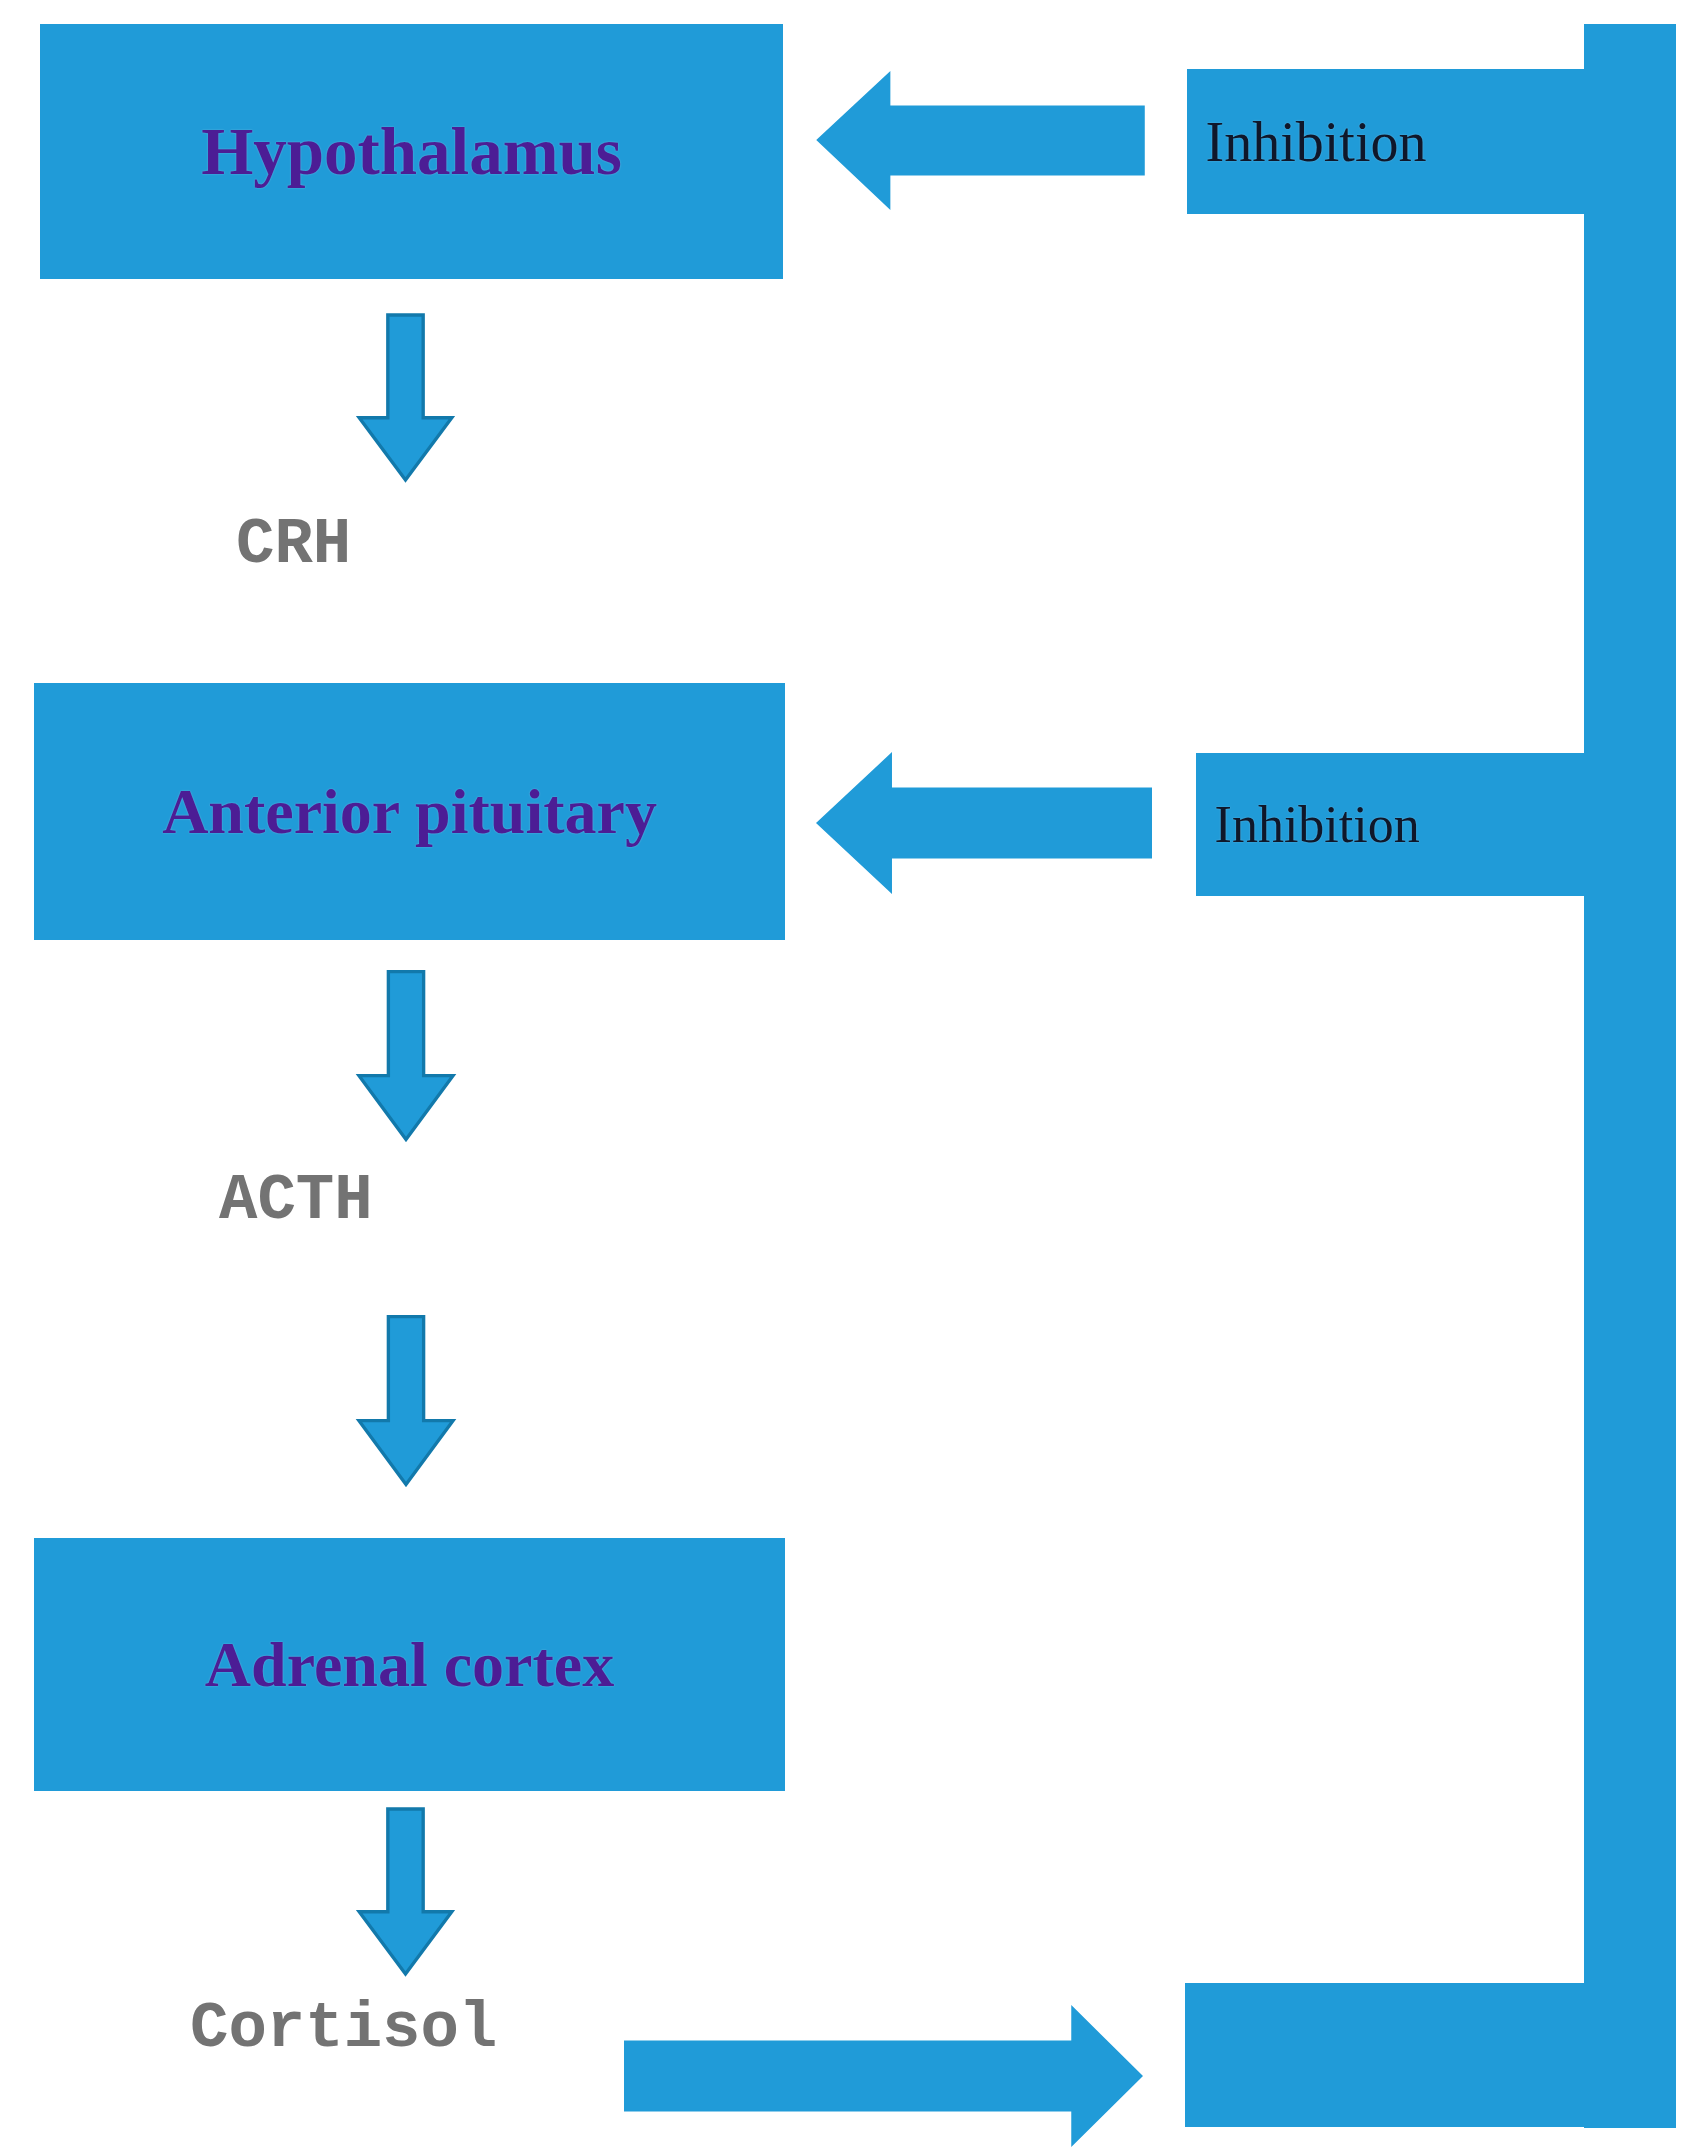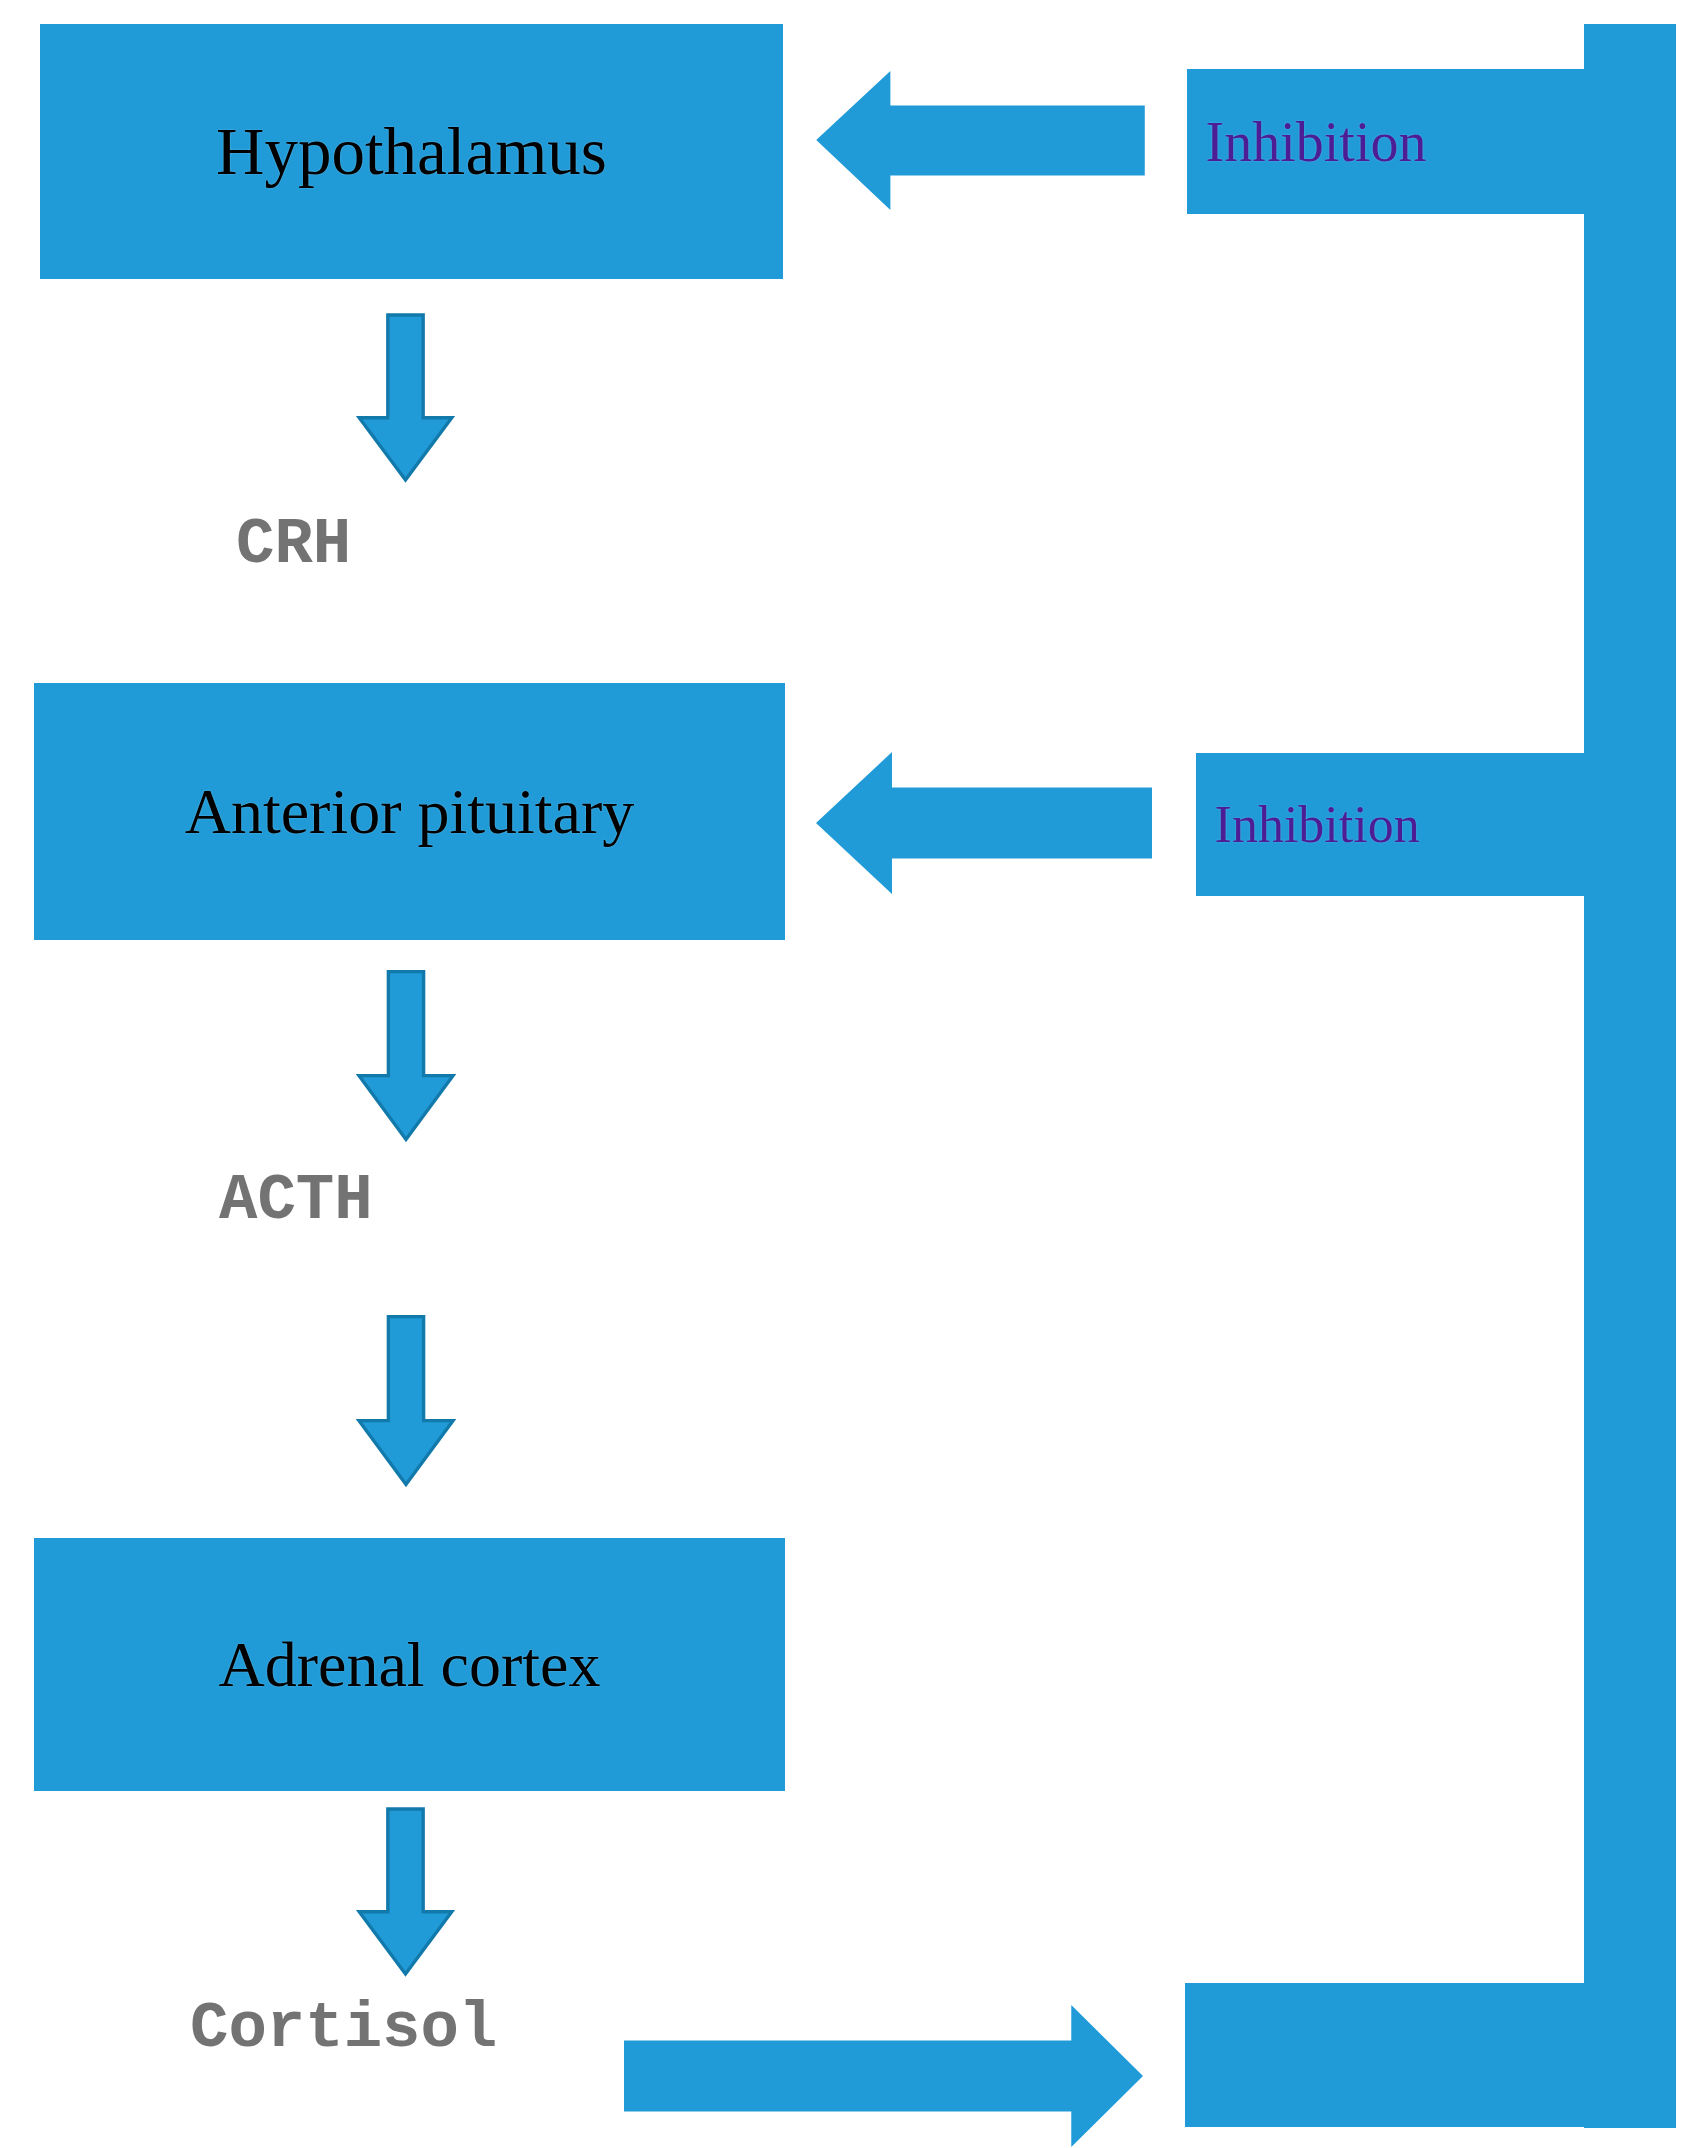--- a/index.html
+++ b/index.html
@@ -20,23 +20,23 @@
   }
   .node-box {
     position: absolute;
     background: #209BD8;
     display: flex;
     align-items: center;
     justify-content: center;
     box-sizing: border-box;
   }
   .node-label {
-    color: #000000;
+    color: #4c1d95;
     font-family: "Liberation Serif", "DejaVu Serif", serif;
-    font-weight: 400;
+    font-weight: 700;
     letter-spacing: 0px;
     white-space: nowrap;
     text-shadow: 0 0 1.7px rgba(255,255,255,0.35);
   }
   .hormone-label {
     position: absolute;
     color: #737373;
     font-family: Liberation Mono, monospace;
     font-weight: bold;
     white-space: nowrap;
@@ -44,21 +44,21 @@
   }
   .inhibition-box {
     position: absolute;
     background: #209BD8;
     display: flex;
     align-items: center;
     justify-content: flex-start;
     box-sizing: border-box;
   }
   .inhibition-label {
-    color: #4c1d95;
+    color: #0f172a;
     font-family: "Liberation Serif", "DejaVu Serif", serif;
     font-weight: 400;
     white-space: nowrap;
     text-shadow: 0 0 1.7px rgba(255,255,255,0.3);
   }
   .feedback-bar {
     position: absolute;
     background: #209BD8;
   }
   .arrow-svg {

